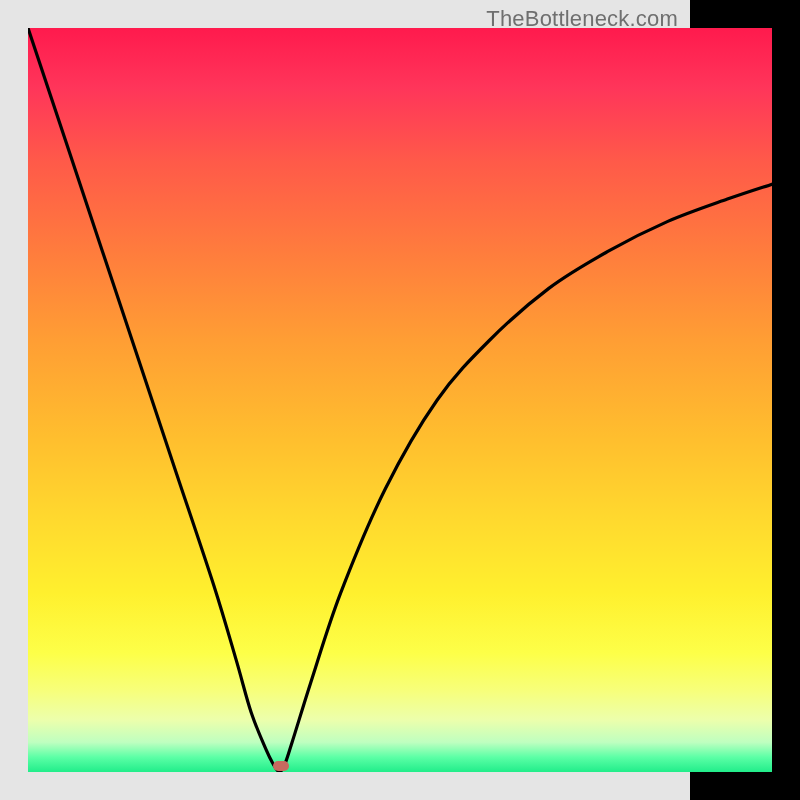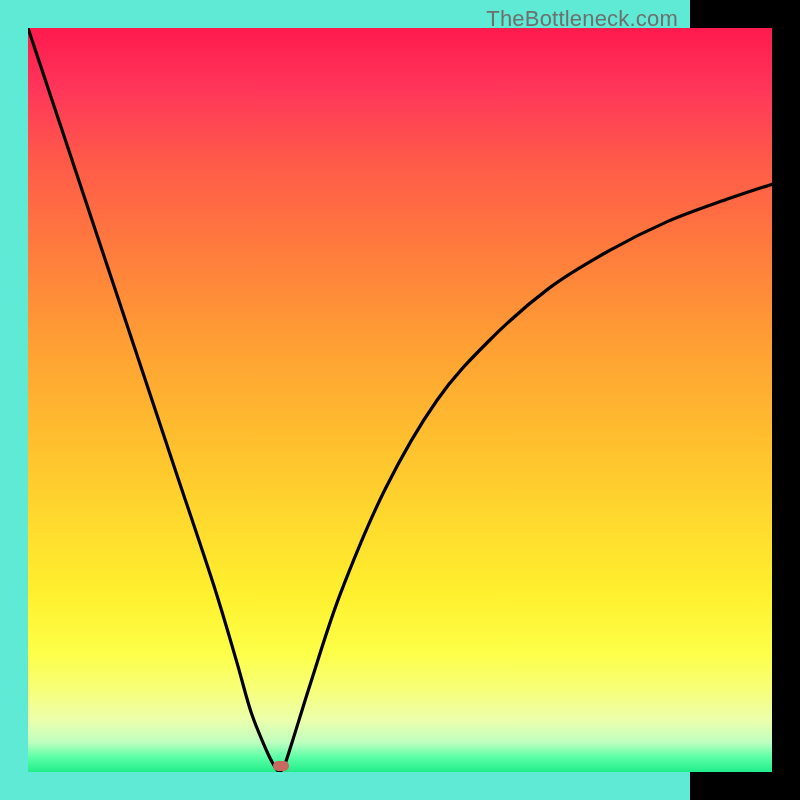--- a/index.html
+++ b/index.html
@@ -9,21 +9,21 @@
     height: 800px;
     background: #000;
     overflow: hidden;
   }
   .frame {
     position: absolute;
     left: 0;
     top: 0;
     width: 690px;
     height: 800px;
-    background: #5eead4;
+    background: #e5e5e5;
   }
   .plot {
     position: absolute;
     left: 28px;
     top: 28px;
     width: 744px;
     height: 744px;
     background: linear-gradient(180deg,
       #ff1a4d 0%,
       #ff355a 8%,

